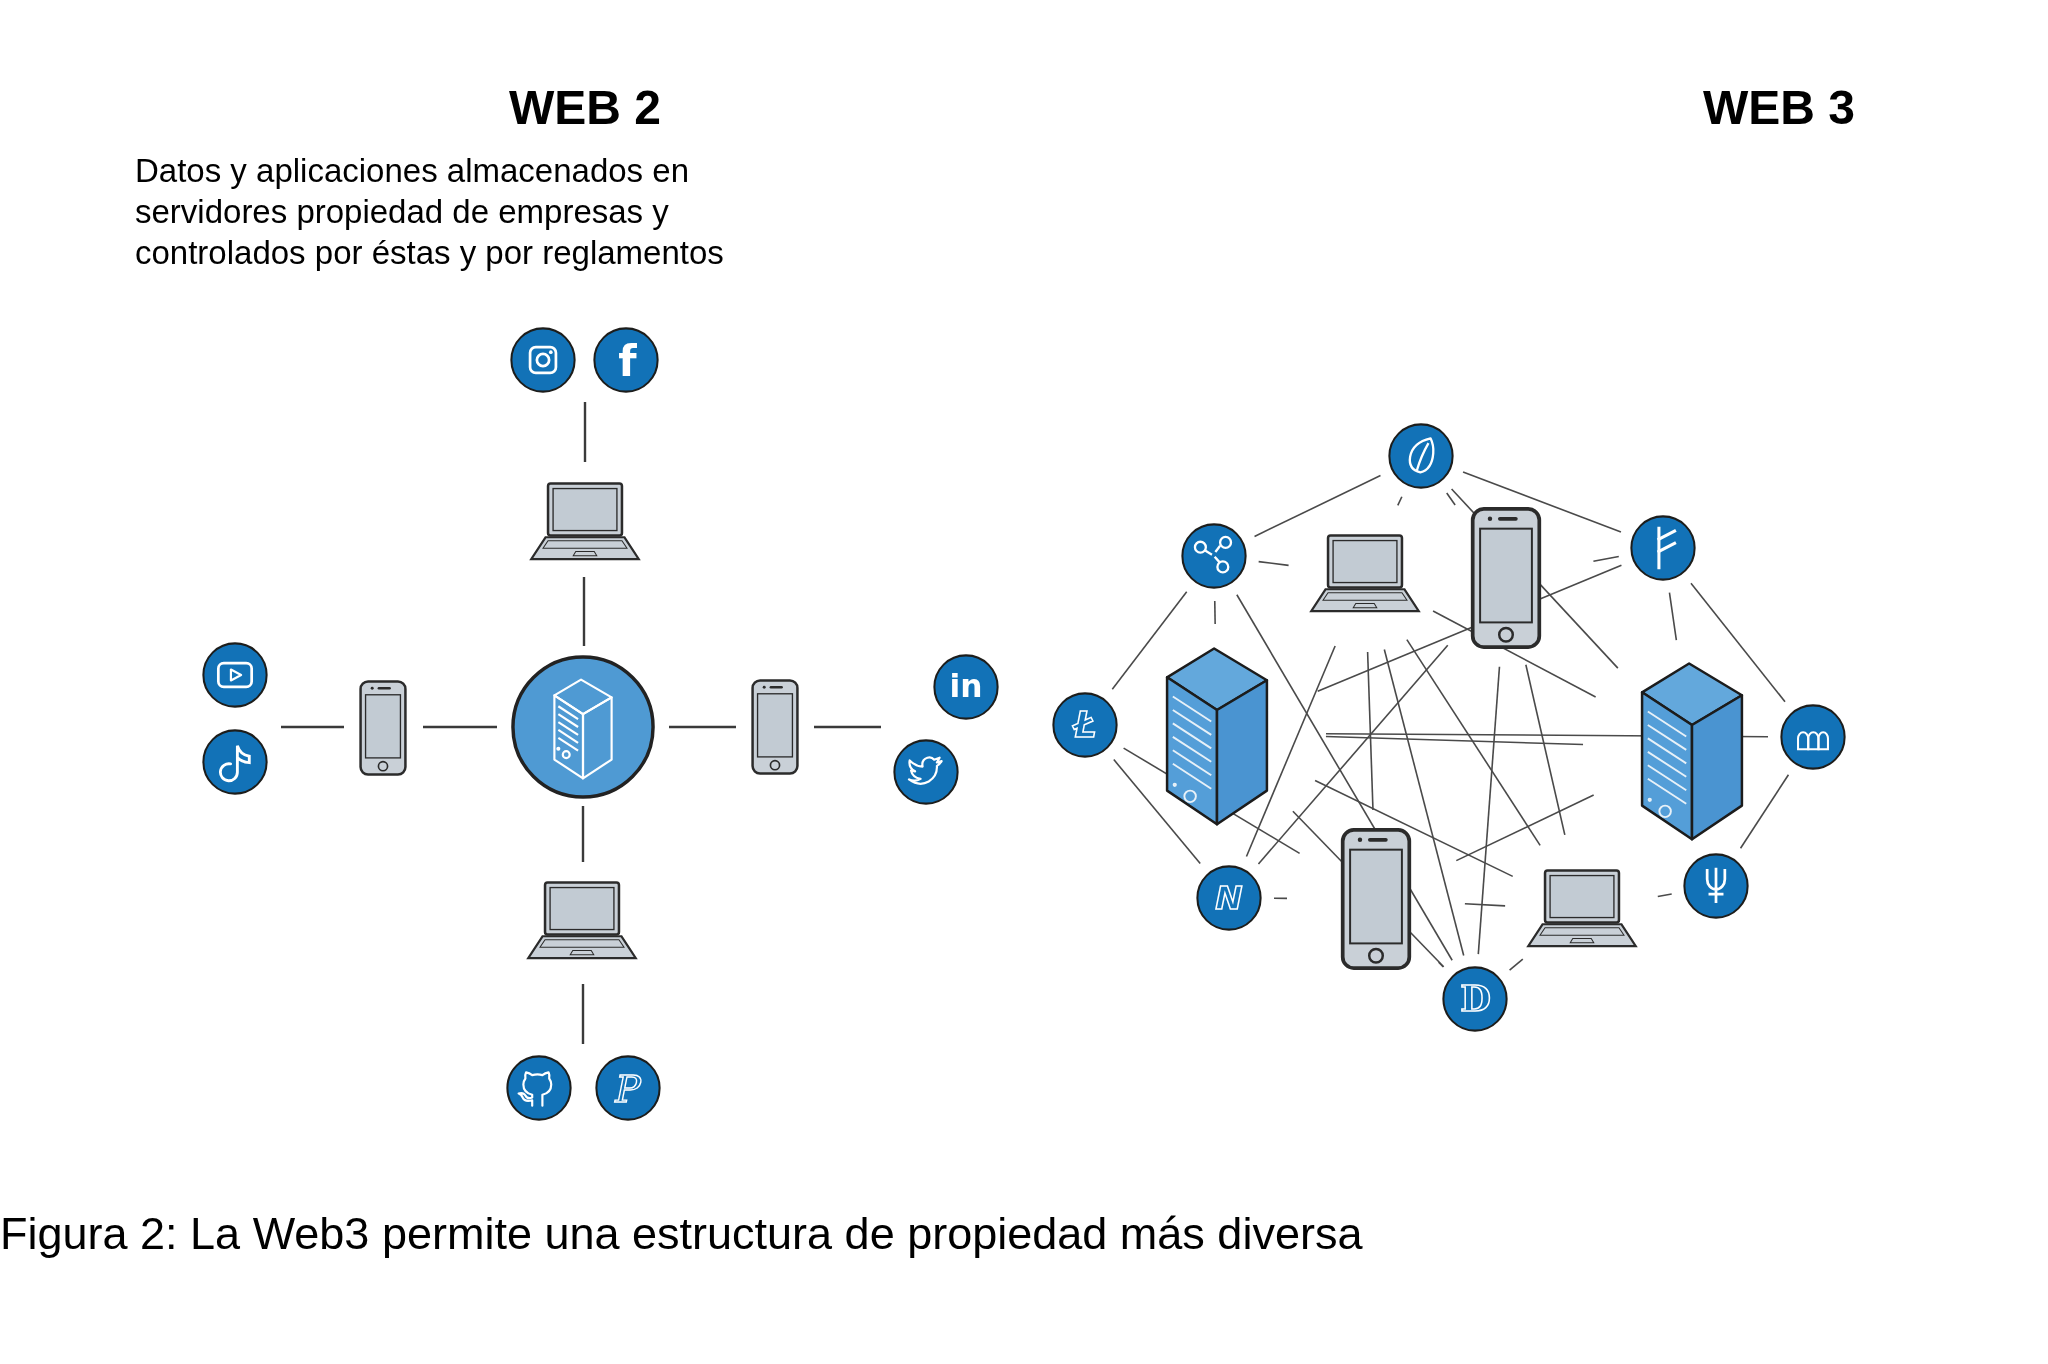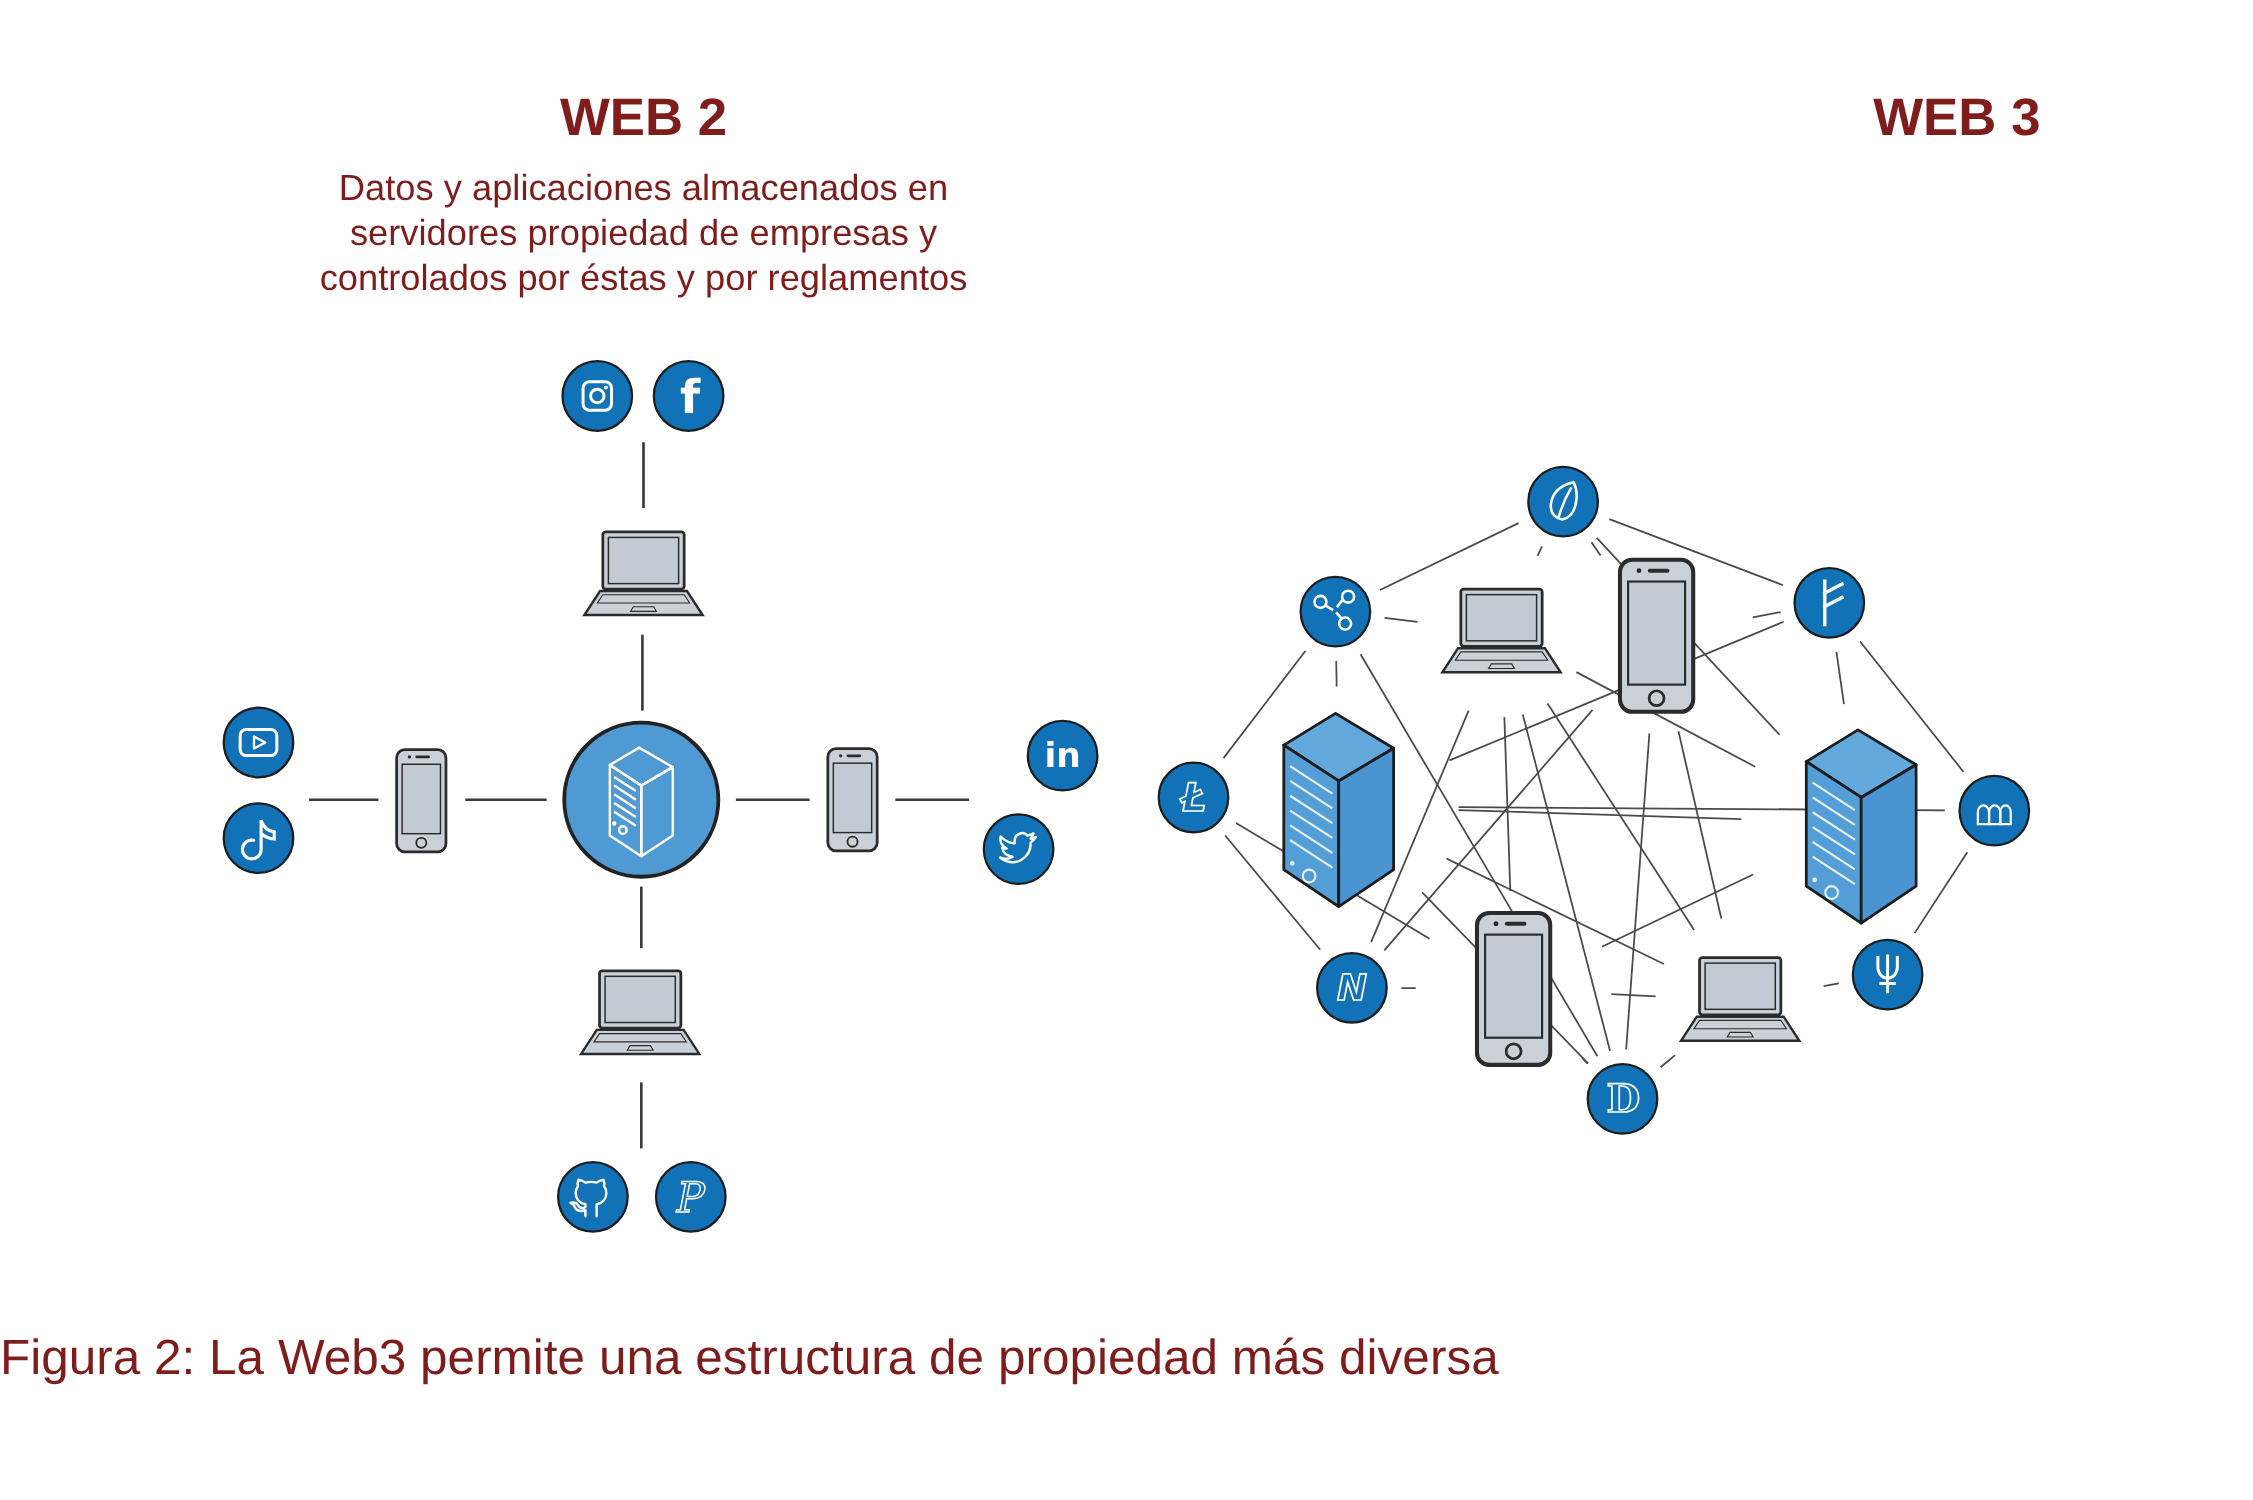--- a/index.html
+++ b/index.html
@@ -1,19 +1,19 @@
 <!DOCTYPE html>
 <html><head>
 <meta charset="utf-8">
 <style>
   html,body{margin:0;padding:0;background:#ffffff;}
   .canvas{position:relative;width:2048px;height:1364px;background:#ffffff;overflow:hidden;
-          font-family:"Liberation Sans", sans-serif;color:#7f1d1d;}
+          font-family:"Liberation Sans", sans-serif;color:#000000;}
   .panel-title{position:absolute;text-align:center;font-size:48px;font-weight:bold;letter-spacing:0;}
-  .panel-desc{position:absolute;text-align:center;font-size:33px;line-height:41px;font-weight:400;}
+  .panel-desc{position:absolute;font-size:33px;line-height:41px;font-weight:400;}
   .caption{position:absolute;left:0;top:1208px;width:2048px;text-align:left;font-size:45px;font-weight:400;}
   .edges-layer{position:absolute;left:0;top:0;width:2048px;height:1364px;}
   .node{position:absolute;transform:translate(-50%,-50%);}
   .node svg{display:block;width:100%;height:100%;}
   .coin{width:68px;height:68px;}
   .hub{width:148px;height:148px;}
   .laptop{width:126px;height:86px;}
   .phone2{width:52px;height:98px;}
   .phone3{width:74px;height:146px;}
   .server{width:116px;height:192px;}

